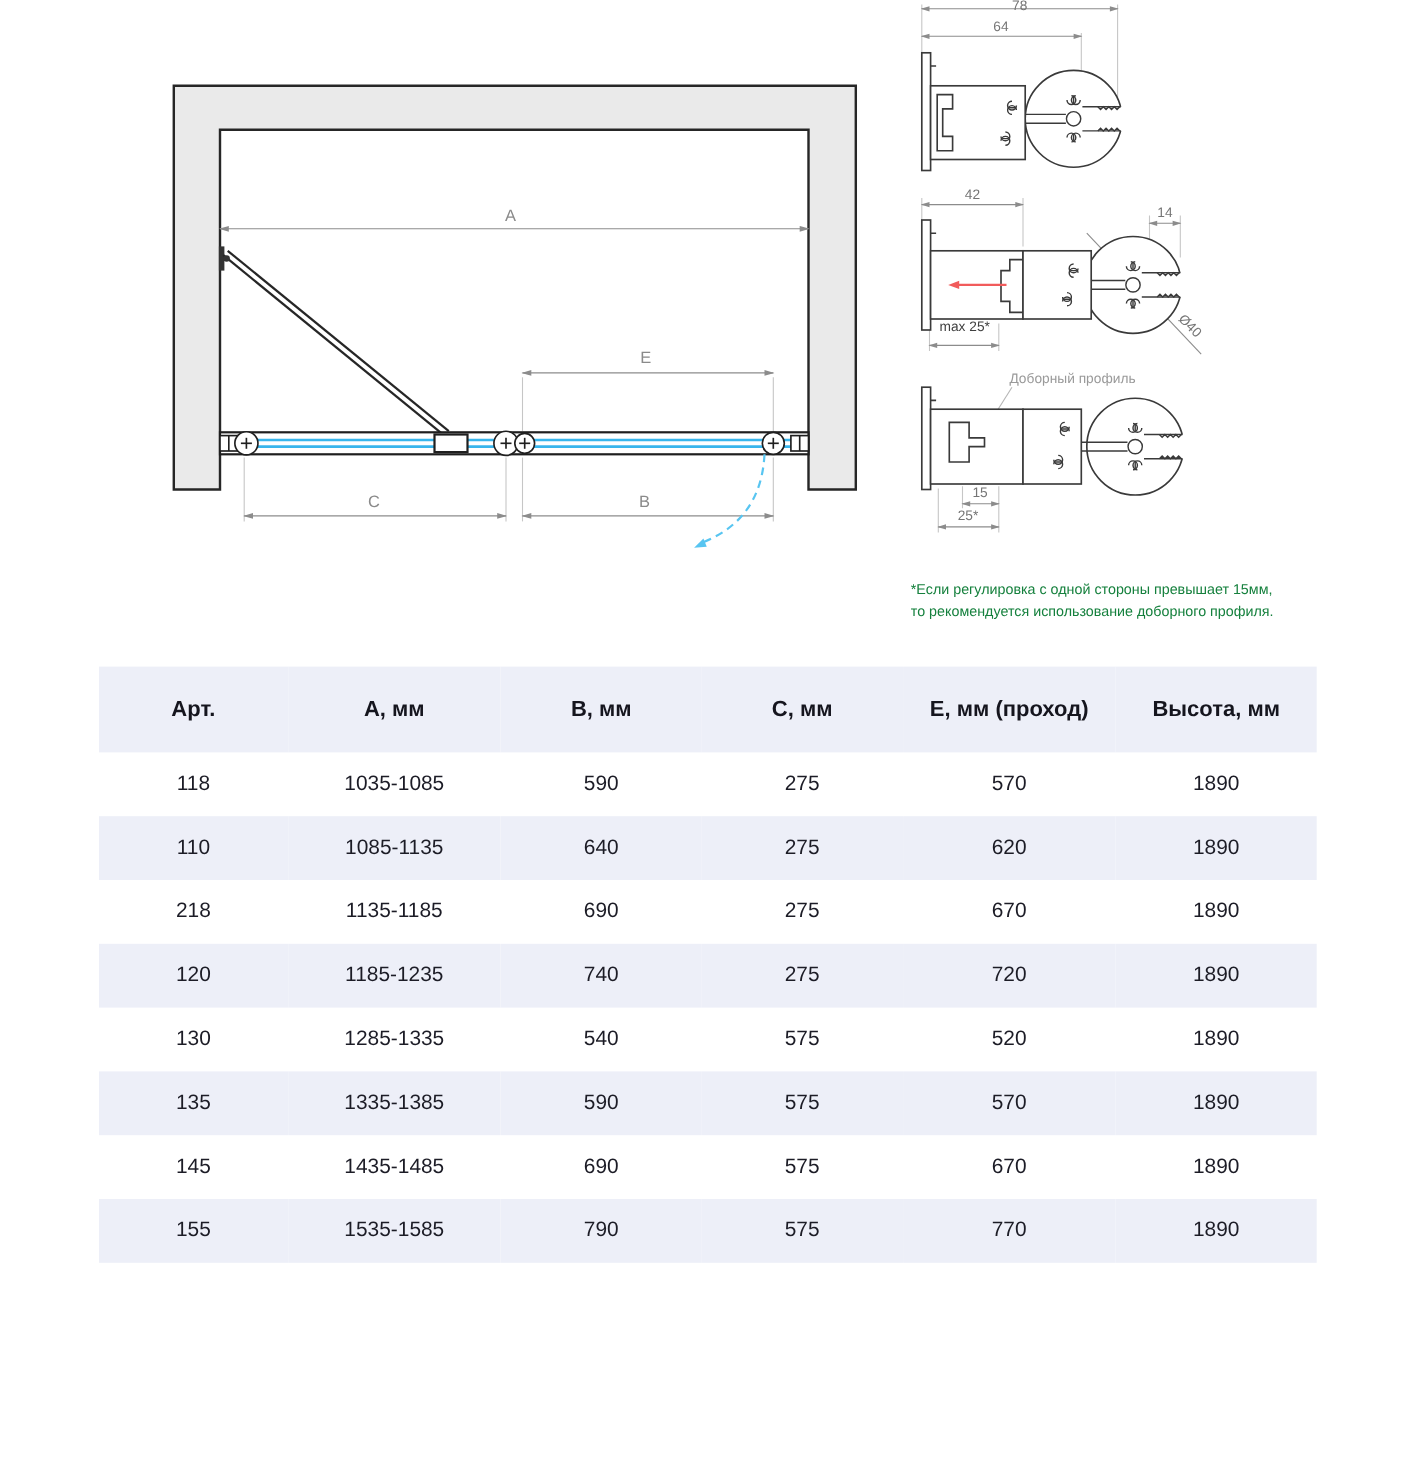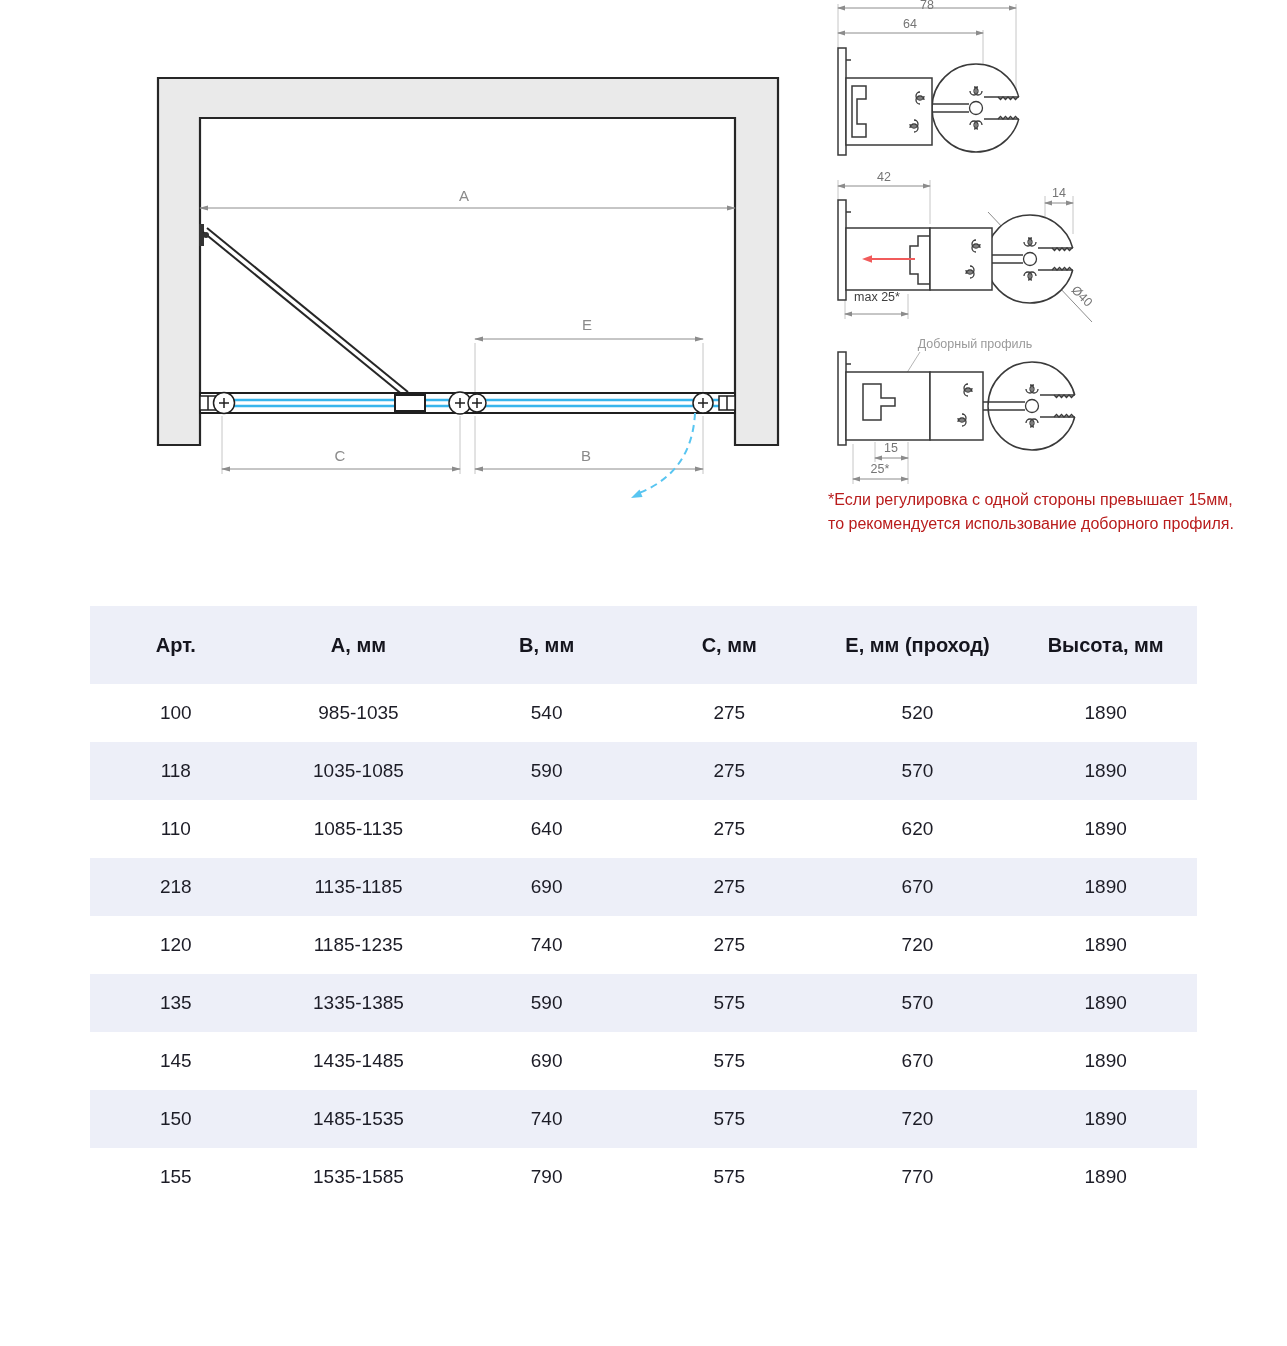--- a/index.html
+++ b/index.html
@@ -4,22 +4,22 @@
 <style>
   html,body{margin:0;padding:0;background:#ffffff;}
   body{width:1287px;height:1346px;overflow:hidden;position:relative;
        font-family:"Liberation Sans", sans-serif;color:#1c1c26;}
   .abs{position:absolute;}
 
   
   #elevation{left:150px;top:60px;width:640px;height:460px;}
   #profiles{left:825px;top:0px;width:330px;height:500px;}
 
-  #footnote{left:828px;top:488px;width:400px;font-size:16px;line-height:1.5;
-            color:#b91c1c;}
+  #footnote{left:828px;top:526px;width:400px;font-size:13px;line-height:1.5;
+            color:#15803d;}
   #footnote div{white-space:nowrap;}
 
   
   #spec-table{left:90px;top:606px;width:1107px;border-collapse:collapse;
               table-layout:fixed;}
   #spec-table th{height:76px;background:#edeff8;font-size:20px;font-weight:600;
                  color:#15151e;text-align:center;vertical-align:middle;}
   #spec-table td{height:56px;font-size:19px;font-weight:400;color:#1c1c26;
                  text-align:center;vertical-align:middle;}
   #spec-table tbody tr:nth-child(even){background:#edeff8;}
@@ -251,28 +251,20 @@
       <th>Арт.</th>
       <th>А, мм</th>
       <th>В, мм</th>
       <th>С, мм</th>
       <th>Е, мм (проход)</th>
       <th>Высота, мм</th>
     </tr>
   </thead>
   <tbody>
     <tr>
-      <td>100</td>
-        <td>985-1035</td>
-        <td>540</td>
-        <td>275</td>
-        <td>520</td>
-        <td>1890</td>
-    </tr>
-    <tr>
       <td>118</td>
         <td>1035-1085</td>
         <td>590</td>
         <td>275</td>
         <td>570</td>
         <td>1890</td>
     </tr>
     <tr>
       <td>110</td>
         <td>1085-1135</td>
@@ -291,44 +283,44 @@
     </tr>
     <tr>
       <td>120</td>
         <td>1185-1235</td>
         <td>740</td>
         <td>275</td>
         <td>720</td>
         <td>1890</td>
     </tr>
     <tr>
+      <td>130</td>
+        <td>1285-1335</td>
+        <td>540</td>
+        <td>575</td>
+        <td>520</td>
+        <td>1890</td>
+    </tr>
+    <tr>
       <td>135</td>
         <td>1335-1385</td>
         <td>590</td>
         <td>575</td>
         <td>570</td>
         <td>1890</td>
     </tr>
     <tr>
       <td>145</td>
         <td>1435-1485</td>
         <td>690</td>
         <td>575</td>
         <td>670</td>
         <td>1890</td>
     </tr>
     <tr>
-      <td>150</td>
-        <td>1485-1535</td>
-        <td>740</td>
-        <td>575</td>
-        <td>720</td>
-        <td>1890</td>
-    </tr>
-    <tr>
       <td>155</td>
         <td>1535-1585</td>
         <td>790</td>
         <td>575</td>
         <td>770</td>
         <td>1890</td>
     </tr>
   </tbody>
 </table>
 

